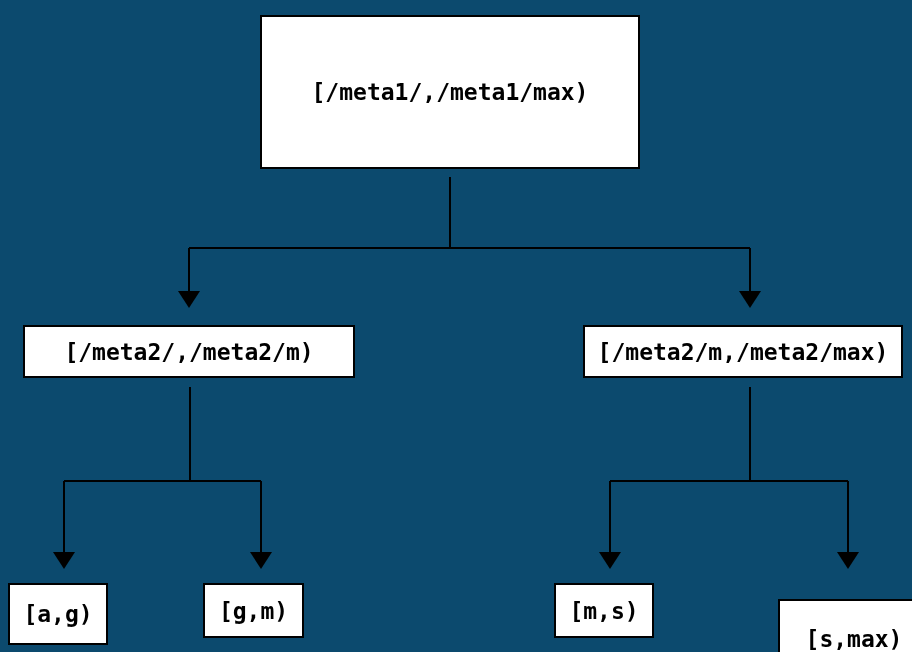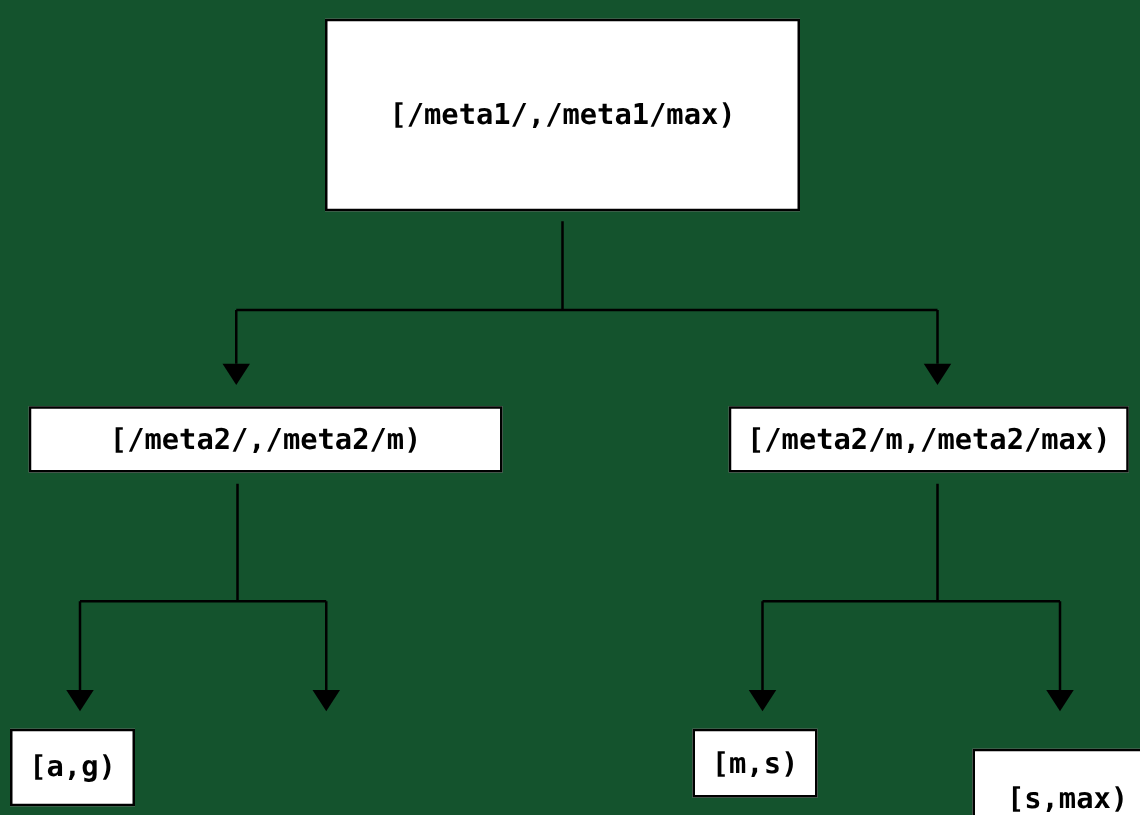--- a/index.html
+++ b/index.html
@@ -4,21 +4,21 @@
 <style>
   html, body {
     margin: 0;
     padding: 0;
     background: #ffffff;
   }
   .canvas {
     position: relative;
     width: 912px;
     height: 652px;
-    background: #14532d;
+    background: #0c4a6e;
     overflow: hidden;
     font-family: "DejaVu Sans Mono", "Liberation Mono", monospace;
   }
   .edges {
     position: absolute;
     left: 0;
     top: 0;
     width: 912px;
     height: 652px;
   }
@@ -29,21 +29,21 @@
     background: #ffffff;
     display: flex;
     align-items: center;
     justify-content: center;
     color: #000000;
     font-weight: bold;
     font-size: 23px;
     white-space: nowrap;
   }
   .node-root   { left: 260px; top: 15px;  width: 380px; height: 154px; }
-  .node-l2a    { left: 23px;  top: 325px; width: 379px; height: 53px; }
+  .node-l2a    { left: 23px;  top: 325px; width: 332px; height: 53px; }
   .node-l2b    { left: 583px; top: 325px; width: 320px; height: 53px; }
   .node-leaf1  { left: 8px;   top: 583px; width: 100px; height: 62px; }
   .node-leaf2  { left: 203px; top: 583px; width: 101px; height: 55px; }
   .node-leaf3  { left: 554px; top: 583px; width: 100px; height: 55px; align-items: center; }
   .node-leaf4  { left: 778px; top: 599px; width: 152px; height: 55px; align-items: flex-end; }
 </style>
 </head>
 <body>
 
 <div class="canvas">
@@ -71,20 +71,23 @@
   <div class="node node-l2a">
     <span>[/meta2/,/meta2/m)</span>
   </div>
   <div class="node node-l2b">
     <span>[/meta2/m,/meta2/max)</span>
   </div>
 
   <div class="node node-leaf1">
     <span>[a,g)</span>
   </div>
+  <div class="node node-leaf2">
+    <span>[g,m)</span>
+  </div>
   <div class="node node-leaf3">
     <span>[m,s)</span>
   </div>
   <div class="node node-leaf4">
     <span>[s,max)</span>
   </div>
 
 </div>
 
 </body></html>

